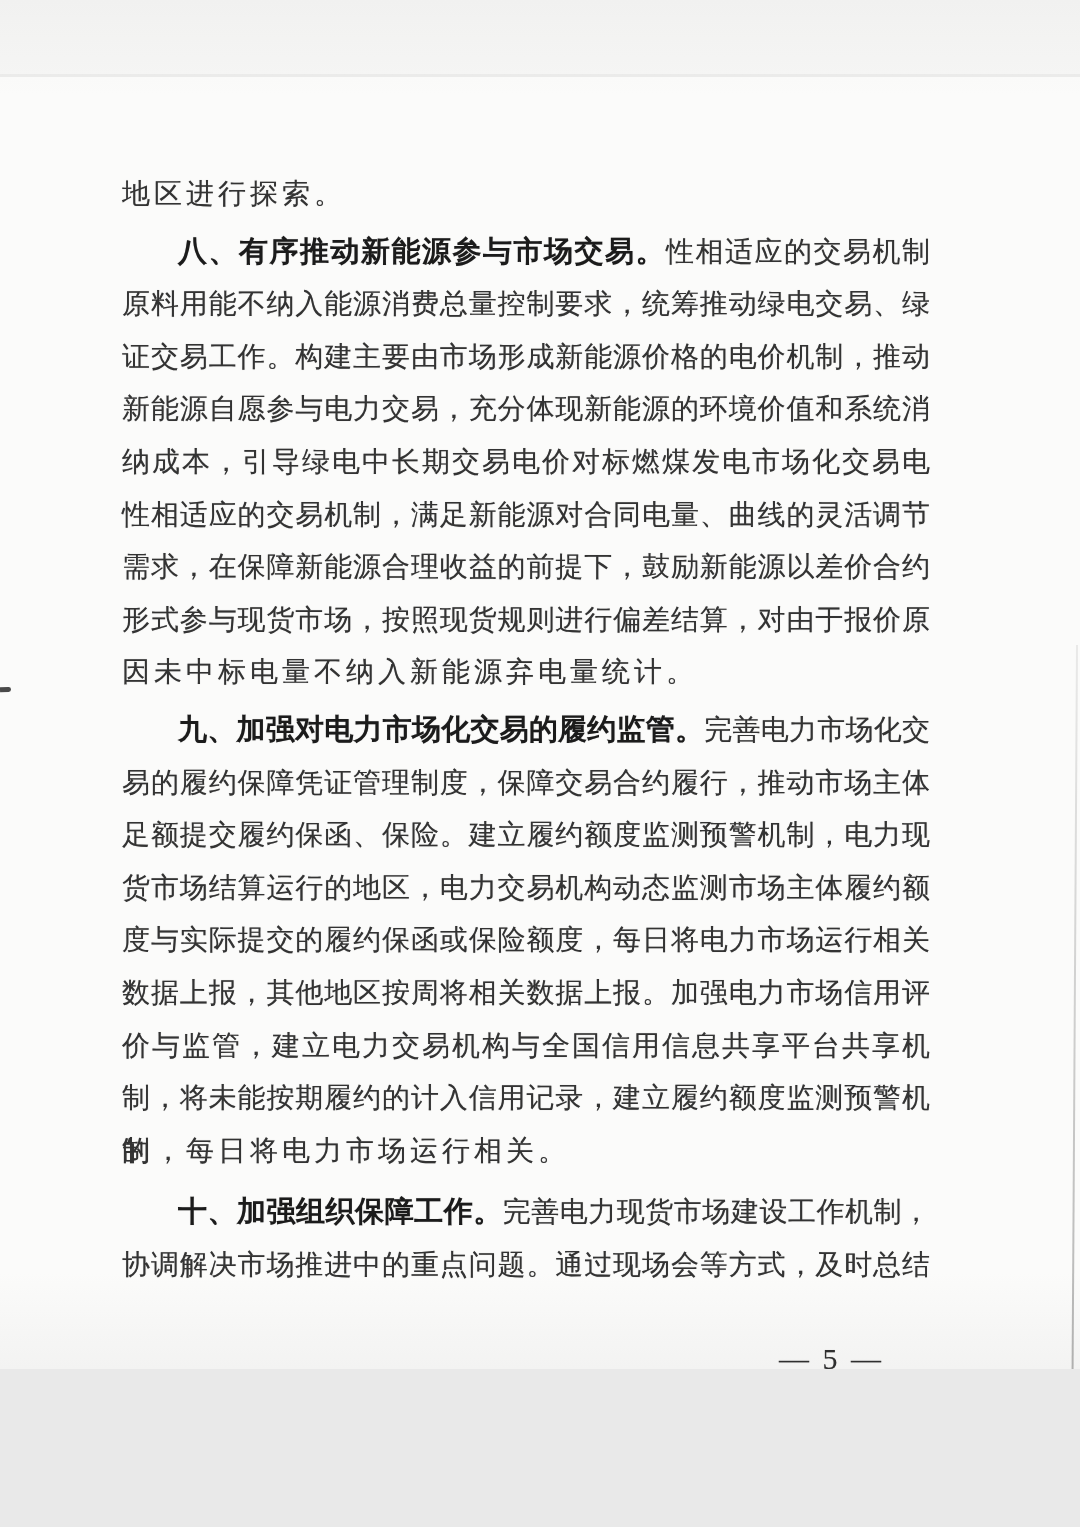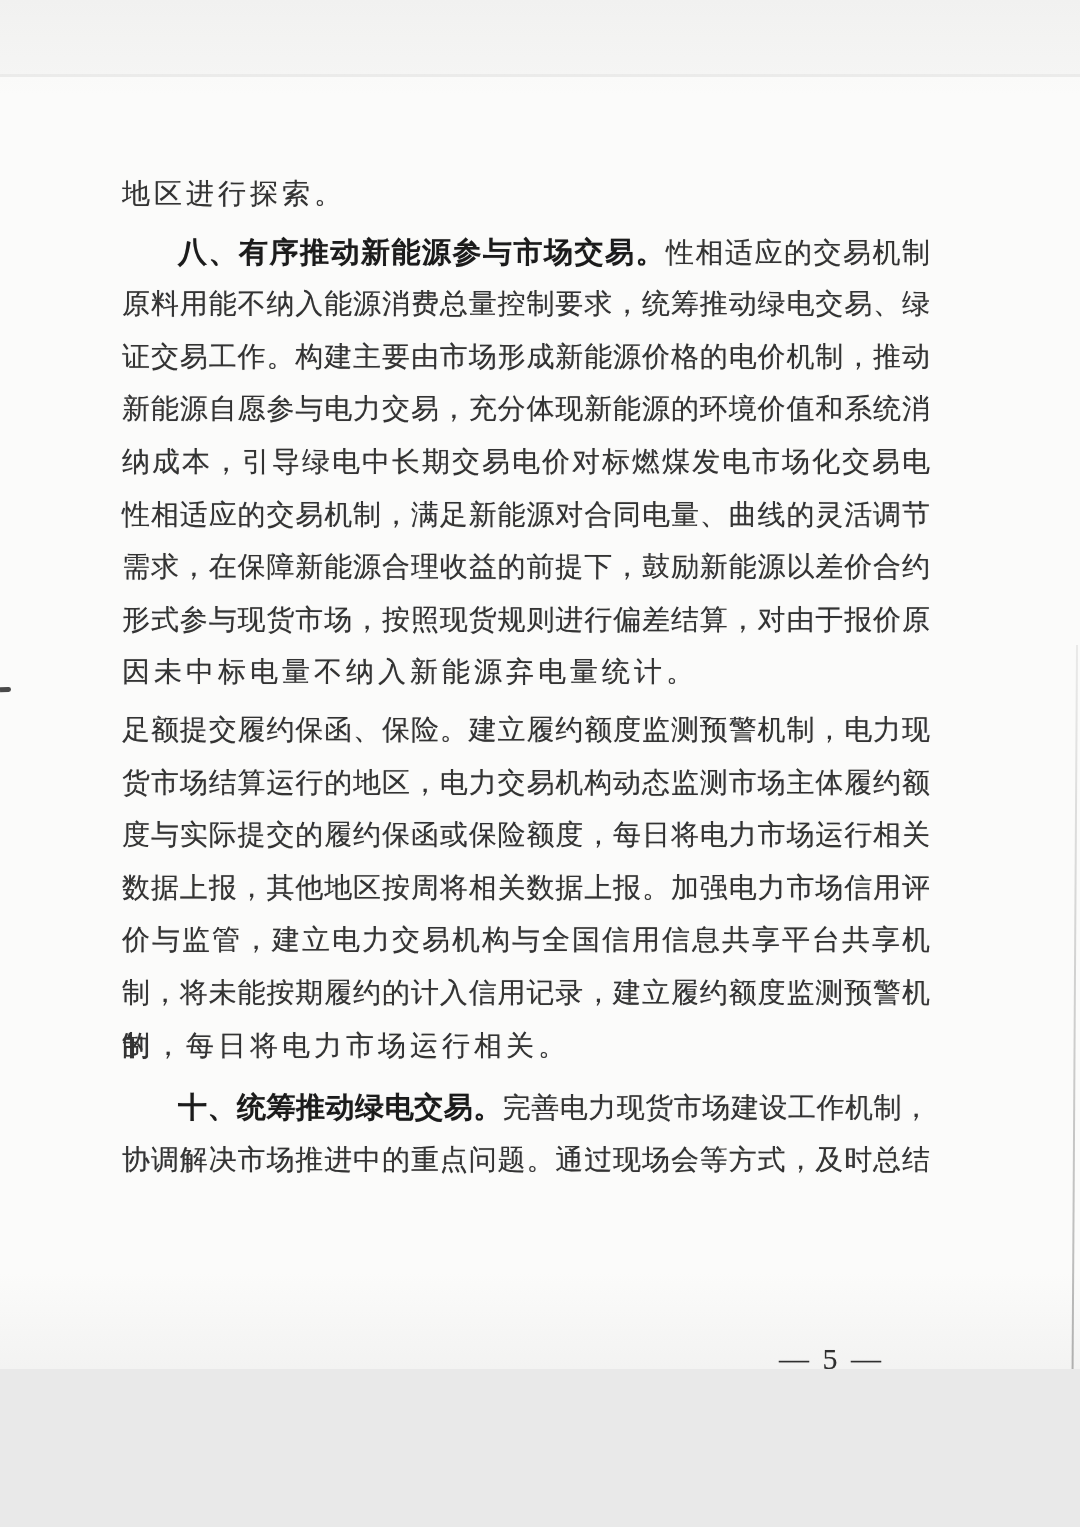--- a/index.html
+++ b/index.html
@@ -59,21 +59,21 @@
     line-height: 52.6px;
     text-align: justify;
     white-space: normal;
   }
   .line.fill { text-align-last: justify; }
   .line:not(.fill) { letter-spacing: 4px; }
   .line.indent { text-indent: 56px; }
 
   .seg { font-family: "Liberation Serif", serif; }
   .seg.bold {
-    font-family: Liberation Sans, sans-serif;
+    font-family: Liberation Mono, monospace;
     font-weight: 700;
     color: #1b1b1b;
     font-size: 29px;
   }
 
   .page-number {
     position: absolute;
     top: 1342px;
     right: 196px;
     font-size: 30px;
@@ -104,29 +104,31 @@
         <div class="line fill"><span class="seg">原料用能不纳入能源消费总量控制要求，统筹推动绿电交易、绿</span></div>
         <div class="line fill"><span class="seg">证交易工作。构建主要由市场形成新能源价格的电价机制，推动</span></div>
         <div class="line fill"><span class="seg">新能源自愿参与电力交易，充分体现新能源的环境价值和系统消</span></div>
         <div class="line fill"><span class="seg">纳成本，引导绿电中长期交易电价对标燃煤发电市场化交易电</span></div>
         <div class="line fill"><span class="seg">性相适应的交易机制，满足新能源对合同电量、曲线的灵活调节</span></div>
         <div class="line fill"><span class="seg">需求，在保障新能源合理收益的前提下，鼓励新能源以差价合约</span></div>
         <div class="line fill"><span class="seg">形式参与现货市场，按照现货规则进行偏差结算，对由于报价原</span></div>
         <div class="line"><span class="seg">因未中标电量不纳入新能源弃电量统计。</span></div>
       </div>
       <div class="paragraph">
+        <div class="line fill indent"><span class="seg bold">九、加强对电力市场化交易的履约监管。</span><span class="seg">完善电力市场化交</span></div>
+        <div class="line fill"><span class="seg">易的履约保障凭证管理制度，保障交易合约履行，推动市场主体</span></div>
         <div class="line fill"><span class="seg">足额提交履约保函、保险。建立履约额度监测预警机制，电力现</span></div>
         <div class="line fill"><span class="seg">货市场结算运行的地区，电力交易机构动态监测市场主体履约额</span></div>
         <div class="line fill"><span class="seg">度与实际提交的履约保函或保险额度，每日将电力市场运行相关</span></div>
         <div class="line fill"><span class="seg">数据上报，其他地区按周将相关数据上报。加强电力市场信用评</span></div>
         <div class="line fill"><span class="seg">价与监管，建立电力交易机构与全国信用信息共享平台共享机</span></div>
         <div class="line fill"><span class="seg">制，将未能按期履约的计入信用记录，建立履约额度监测预警机制</span></div>
         <div class="line"><span class="seg">的，每日将电力市场运行相关。</span></div>
       </div>
       <div class="paragraph">
-        <div class="line fill indent"><span class="seg bold">十、统筹推动绿电交易。</span><span class="seg">完善电力现货市场建设工作机制，</span></div>
+        <div class="line fill indent"><span class="seg bold">十、加强组织保障工作。</span><span class="seg">完善电力现货市场建设工作机制，</span></div>
         <div class="line fill"><span class="seg">协调解决市场推进中的重点问题。通过现场会等方式，及时总结</span></div>
       </div>
     </div>
 
   <div class="page-number">— 5 —</div>
 
 </div>
 
 </body></html>

